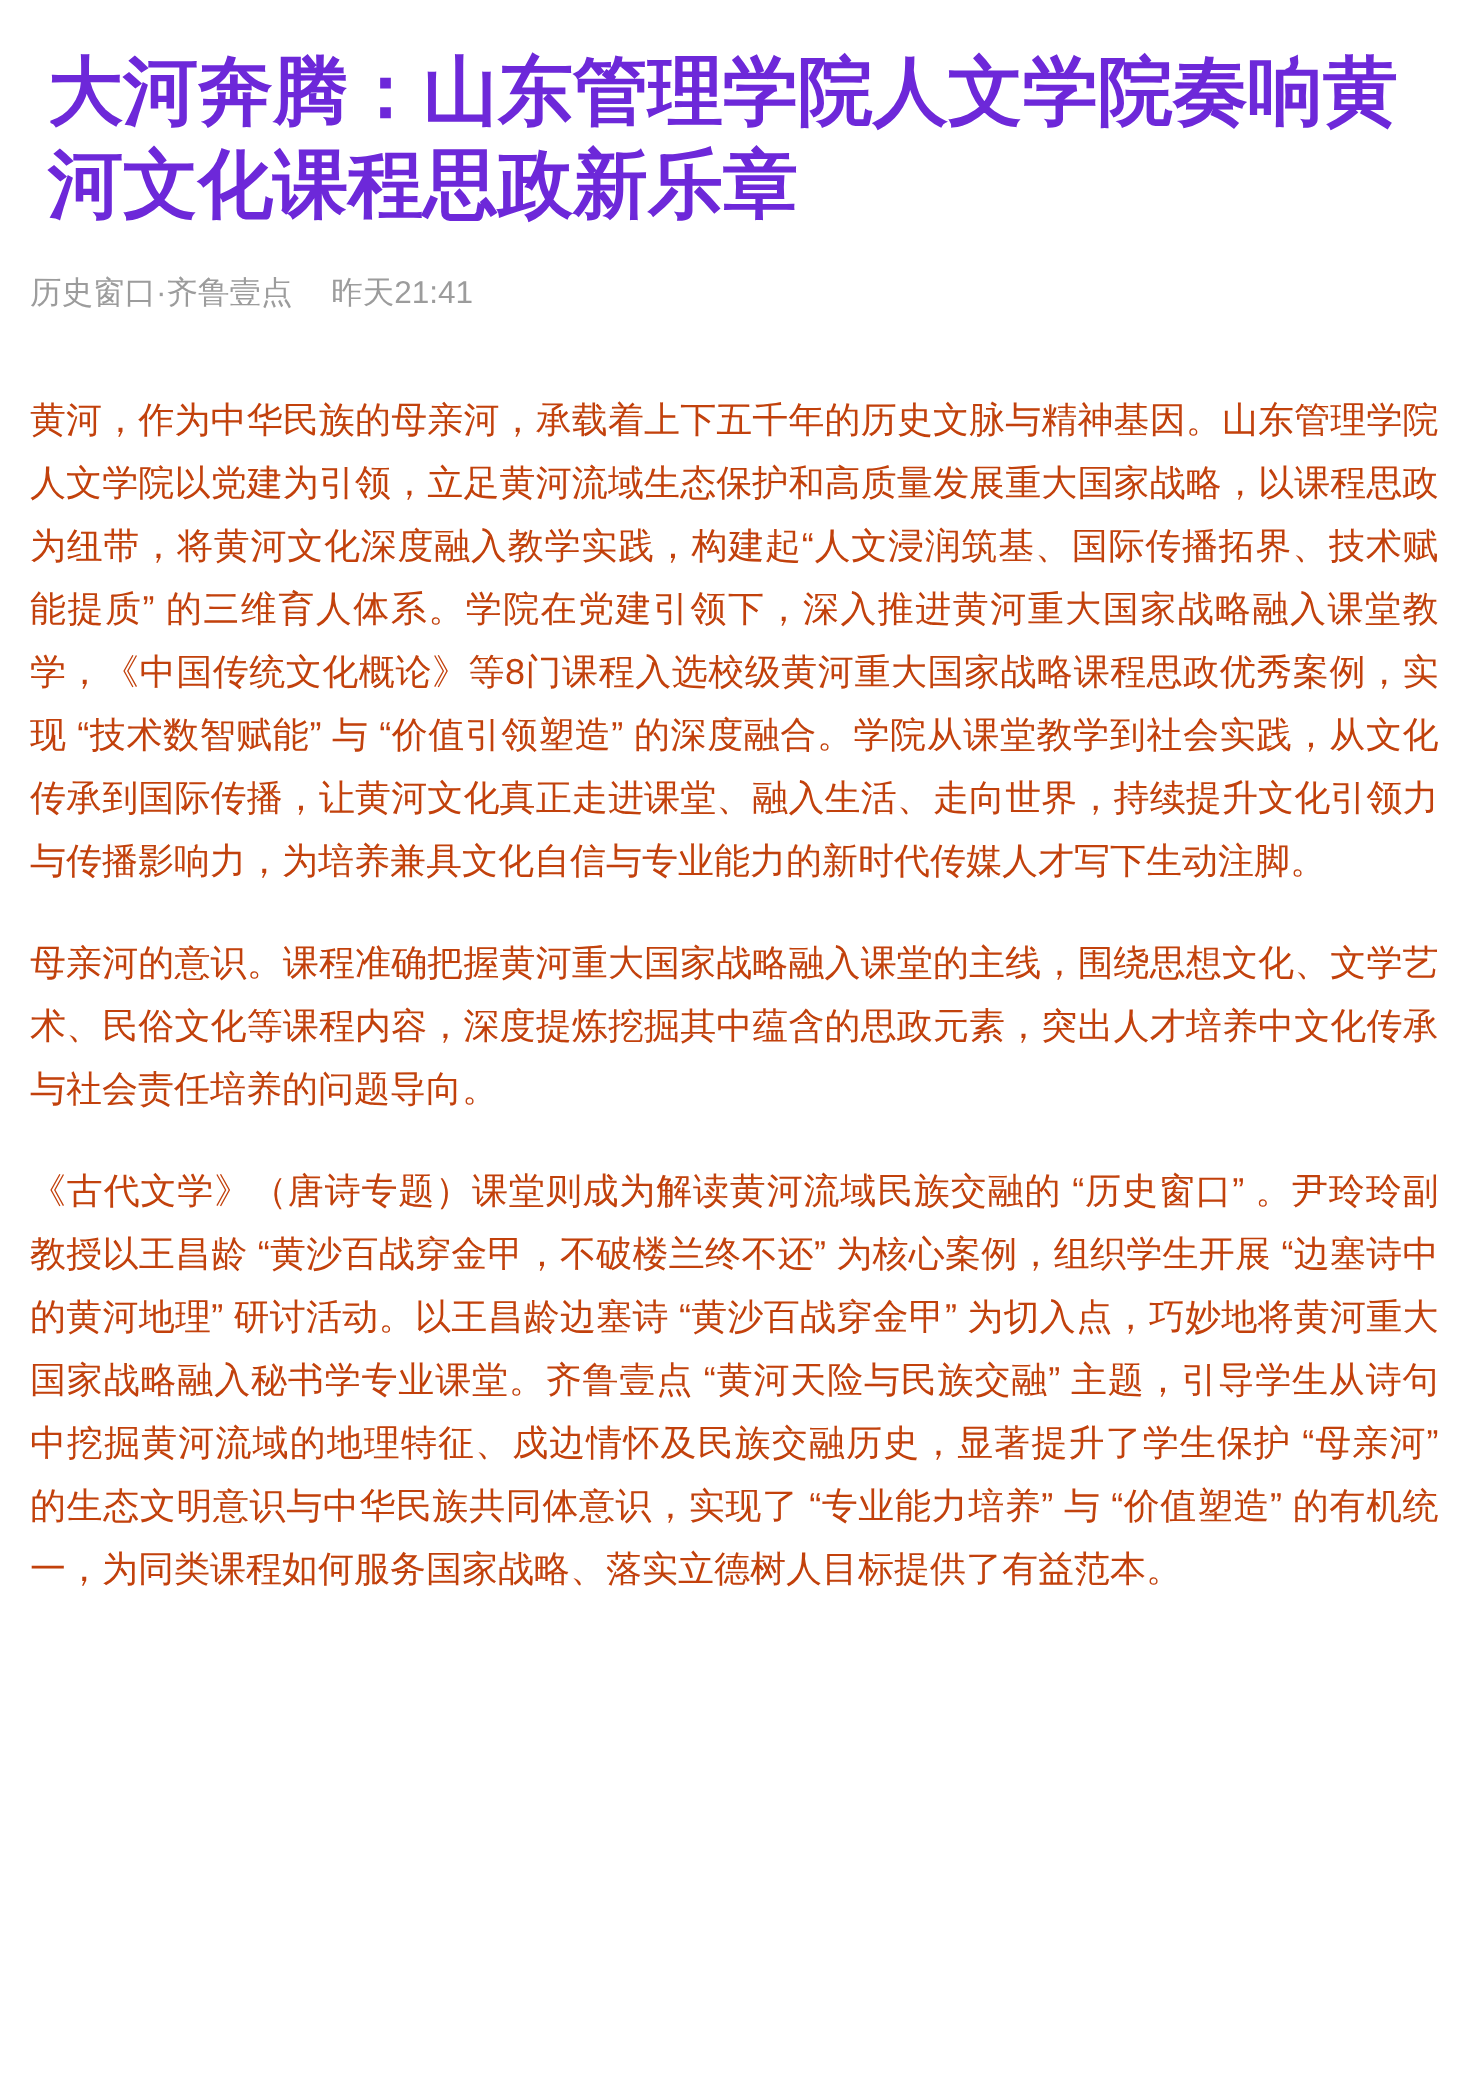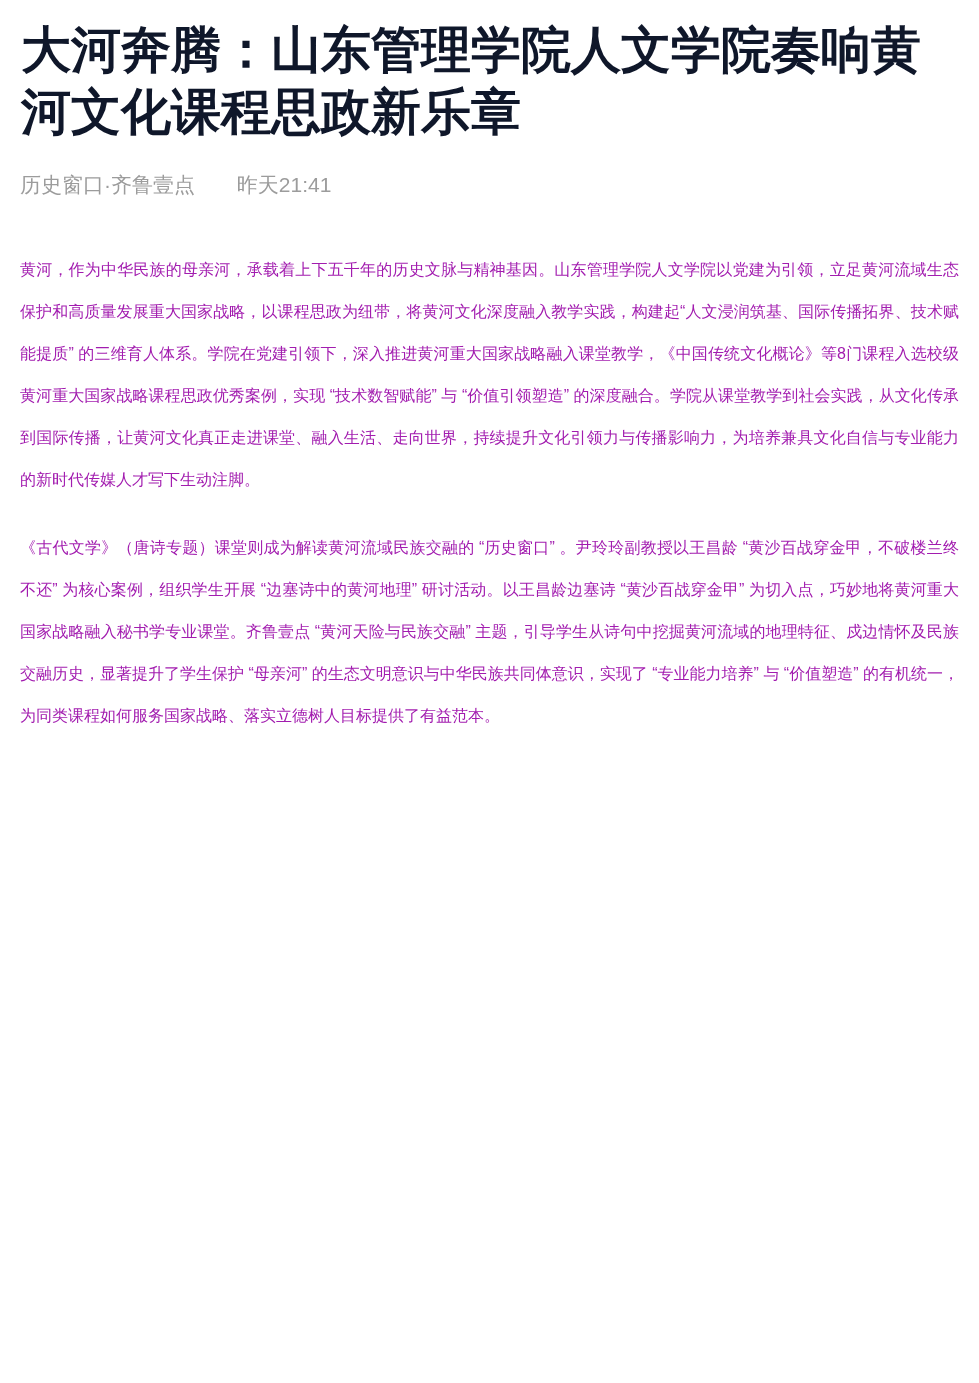--- a/index.html
+++ b/index.html
@@ -7,40 +7,40 @@
     width: 979px;
     min-height: 1383px;
     margin: 0;
     padding: 18px 20px 6px;
     box-sizing: border-box;
     background: #ffffff;
     font-family: "Liberation Sans", sans-serif;
   }
   article { width: 100%; }
   h1.article-title {
-    margin: 1px;
+    margin: 12px;
     font-size: 50px;
     line-height: 62px;
     font-weight: 700;
-    color: #0f172a;
+    color: #6d28d9;
     letter-spacing: 0;
   }
   .byline {
     margin: 30px 0 52px;
     font-size: 21px;
     line-height: 24px;
     color: #9c9c9c;
     font-weight: 400;
   }
-  .byline .byline-time { margin-left: 36px; }
+  .byline .byline-time { margin-left: 20px; }
   p.body-para {
     margin: 0 0 26px;
-    font-size: 16px;
+    font-size: 24px;
     line-height: 42px;
-    color: #a21caf;
+    color: #c2410c;
     text-align: justify;
     text-justify: inter-ideograph;
   }
   h2.section-heading {
     margin: 30px 0 26px;
     font-size: 24px;
     line-height: 36px;
     font-weight: 700;
     color: #222222;
   }
@@ -55,16 +55,17 @@
   <div class="byline">
     <span class="byline-source">历史窗口·齐鲁壹点</span>
     <span class="byline-time">昨天21:41</span>
   </div>
 
   <p class="body-para">黄河，作为中华民族的母亲河，承载着上下五千年的历史文脉与精神基因。山东管理学院人文学院以党建为引领，立足黄河流域生态保护和高质量发展重大国家战略，以课程思政为纽带，将黄河文化深度融入教学实践，构建起“人文浸润筑基、国际传播拓界、技术赋能提质” 的三维育人体系。学院在党建引领下，深入推进黄河重大国家战略融入课堂教学，《中国传统文化概论》等8门课程入选校级黄河重大国家战略课程思政优秀案例，实现 “技术数智赋能” 与 “价值引领塑造” 的深度融合。学院从课堂教学到社会实践，从文化传承到国际传播，让黄河文化真正走进课堂、融入生活、走向世界，持续提升文化引领力与传播影响力，为培养兼具文化自信与专业能力的新时代传媒人才写下生动注脚。</p>
 
 
 
 
+  <p class="body-para">母亲河的意识。课程准确把握黄河重大国家战略融入课堂的主线，围绕思想文化、文学艺术、民俗文化等课程内容，深度提炼挖掘其中蕴含的思政元素，突出人才培养中文化传承与社会责任培养的问题导向。</p>
 
   <p class="body-para">《古代文学》（唐诗专题）课堂则成为解读黄河流域民族交融的 “历史窗口” 。尹玲玲副教授以王昌龄 “黄沙百战穿金甲，不破楼兰终不还” 为核心案例，组织学生开展 “边塞诗中的黄河地理” 研讨活动。以王昌龄边塞诗 “黄沙百战穿金甲” 为切入点，巧妙地将黄河重大国家战略融入秘书学专业课堂。齐鲁壹点 “黄河天险与民族交融” 主题，引导学生从诗句中挖掘黄河流域的地理特征、戍边情怀及民族交融历史，显著提升了学生保护 “母亲河” 的生态文明意识与中华民族共同体意识，实现了 “专业能力培养” 与 “价值塑造” 的有机统一，为同类课程如何服务国家战略、落实立德树人目标提供了有益范本。</p>
 
 </article>
 
 </body></html>

